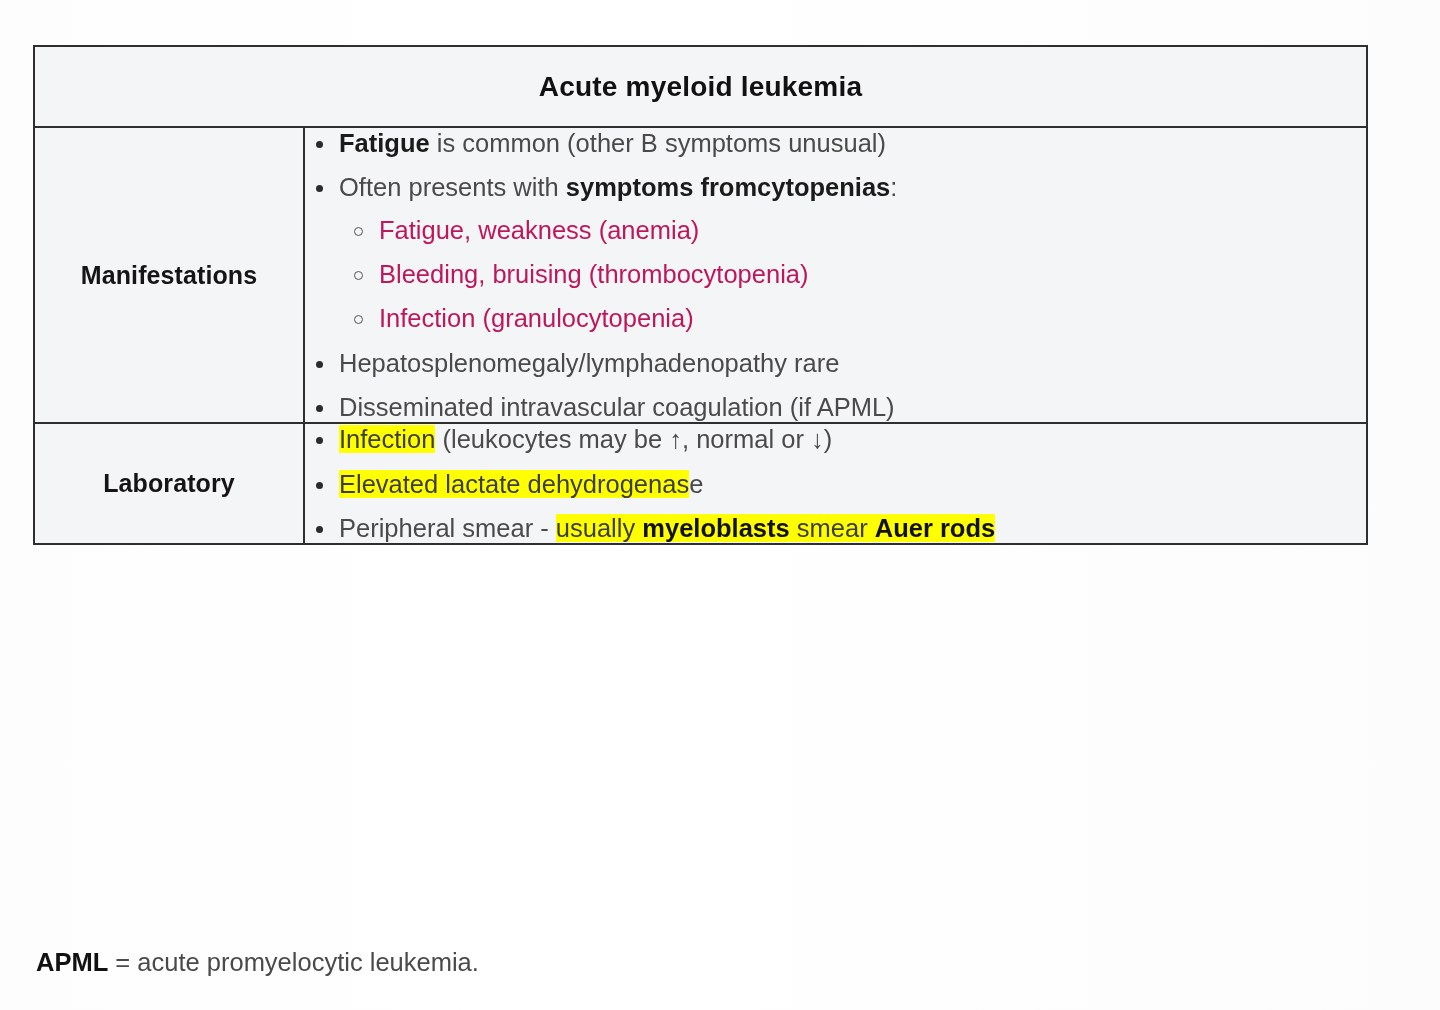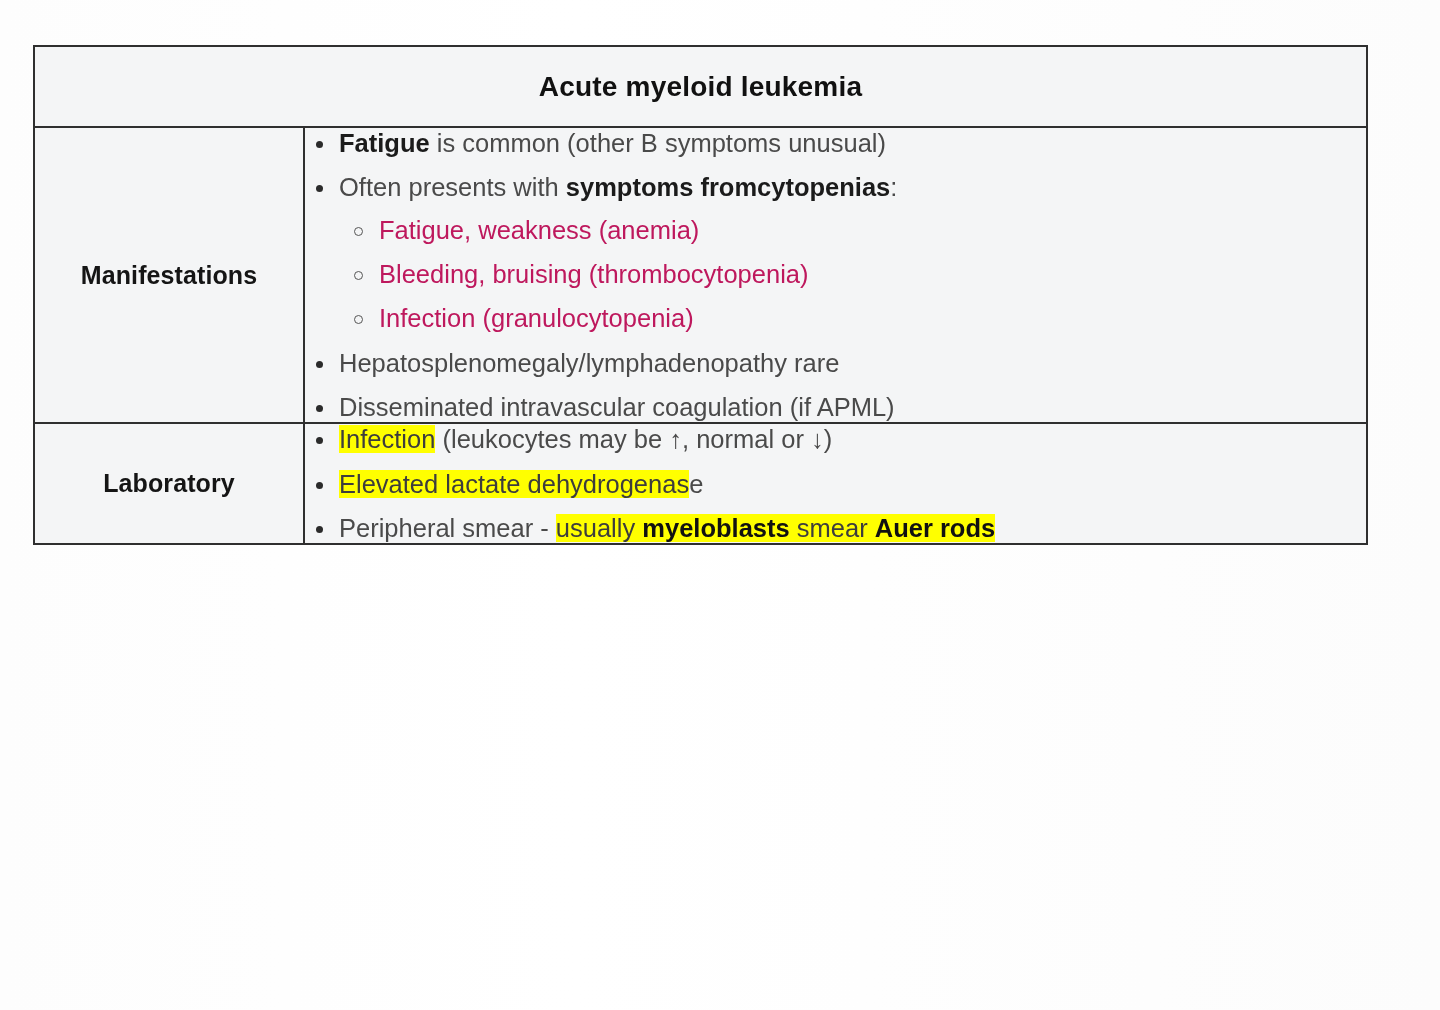--- a/index.html
+++ b/index.html
@@ -193,14 +193,15 @@
 
             <li><span>Peripheral smear - </span><span class="hl"><span>usually </span><b>myeloblasts</b><span> smear </span><b>Auer rods</b></span></li>
           </ul>
         </td>
       </tr>
 
 
     </tbody>
   </table>
 
+  <div class="footnote"><b>APML</b><span> = acute promyelocytic leukemia.</span></div>
 
 </div>
 
 </body></html>

